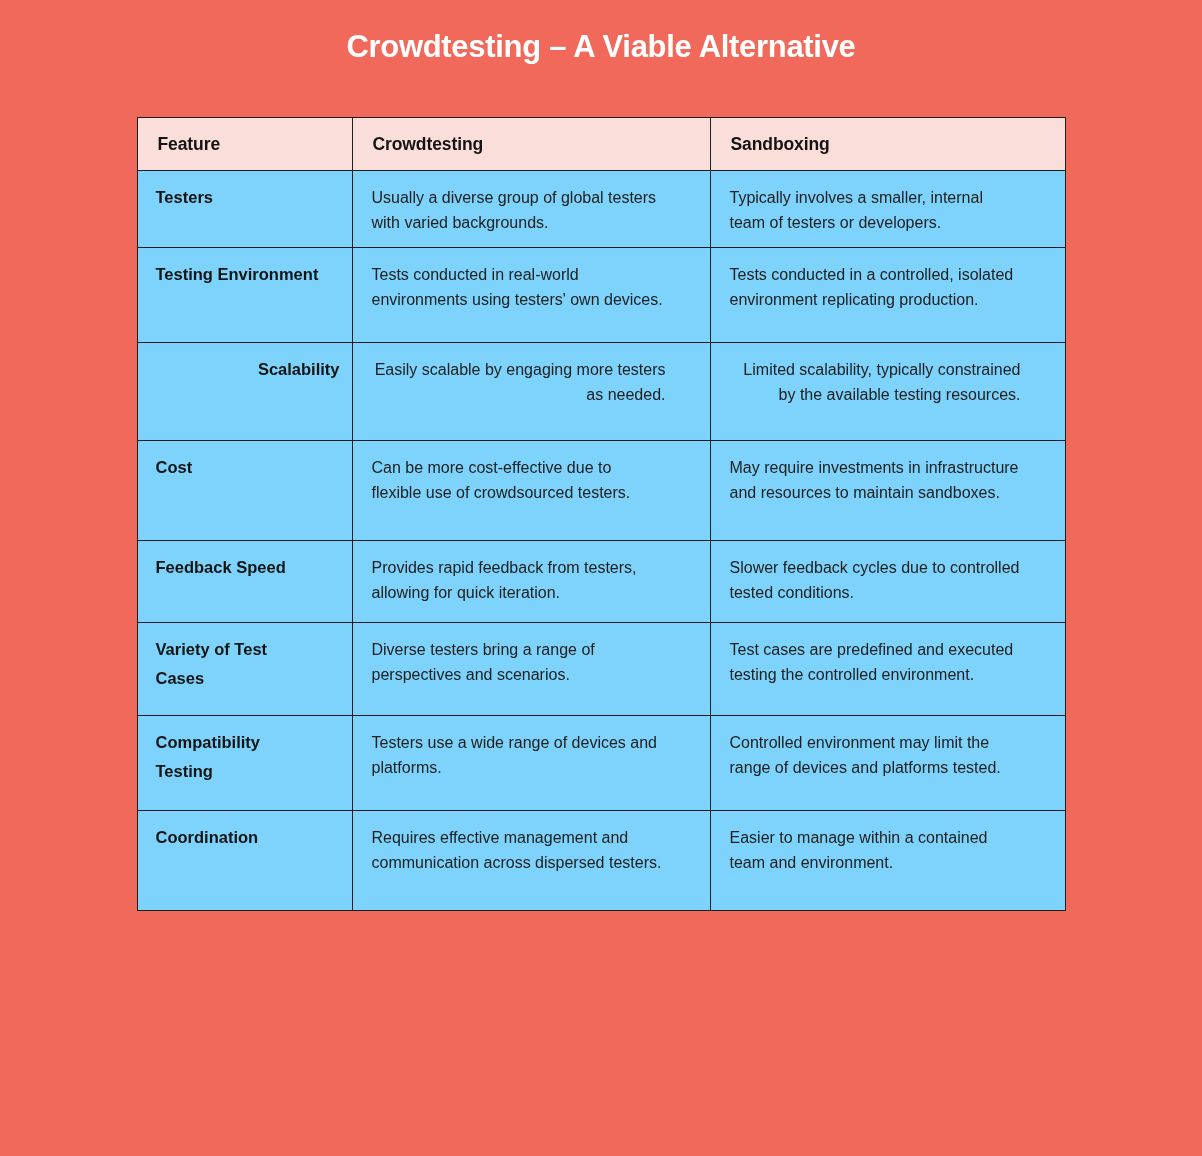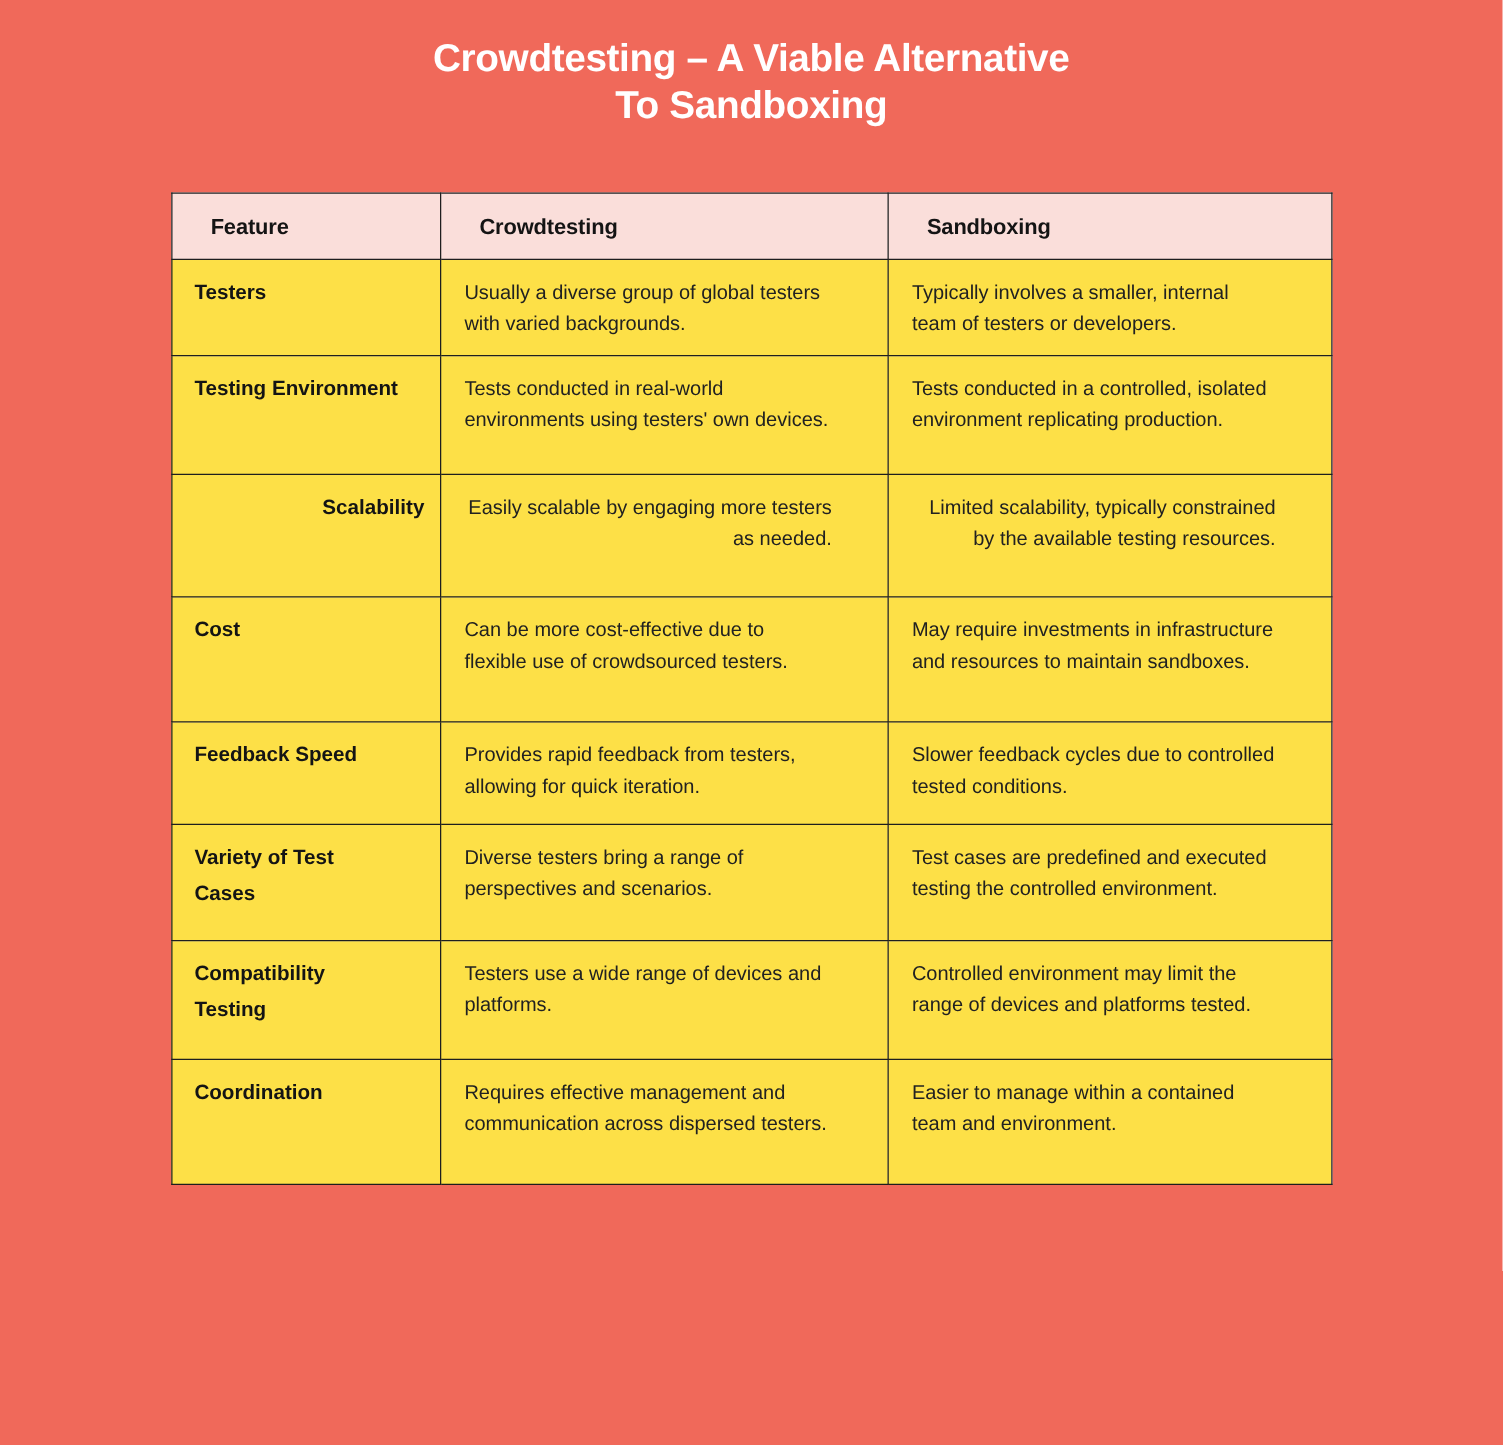--- a/index.html
+++ b/index.html
@@ -39,26 +39,26 @@
     border: 1px solid #1E1E1E;
   }
   thead tr { height: 53px; }
   thead th {
     background: #FADEDA;
     text-align: left;
     vertical-align: middle;
     font-size: 17.5px;
     font-weight: 700;
     color: #141414;
-    padding: 0 12px 0 31px;
+    padding: 0 12px 0 20px;
     letter-spacing: -0.1px;
   }
   tbody td {
     vertical-align: top;
-    background: #fde047;
+    background: #7dd3fc;
     font-size: 16px;
     line-height: 25px;
     color: #212121;
     padding: 14px 44px 10px 19px;
   }
   tbody td.feature {
     font-weight: 700;
     color: #141414;
     font-size: 16.5px;
     line-height: 29px;
@@ -77,21 +77,20 @@
   tbody tr:nth-child(6) { height: 93px; }
   tbody tr:nth-child(7) { height: 95px; padding-left: 44px; }
   tbody tr:nth-child(8) { height: 100px; }
   tbody tr:nth-child(9) { height: 97px; }
 </style>
 </head>
 <body>
 
 <h1 class="title">
   <span>Crowdtesting – A Viable Alternative</span>
-  <span>To Sandboxing</span>
 </h1>
 
 <table class="comparison">
   <colgroup>
     <col class="c-feature">
     <col class="c-crowd">
     <col class="c-sandbox">
   </colgroup>
   <thead>
     <tr>

